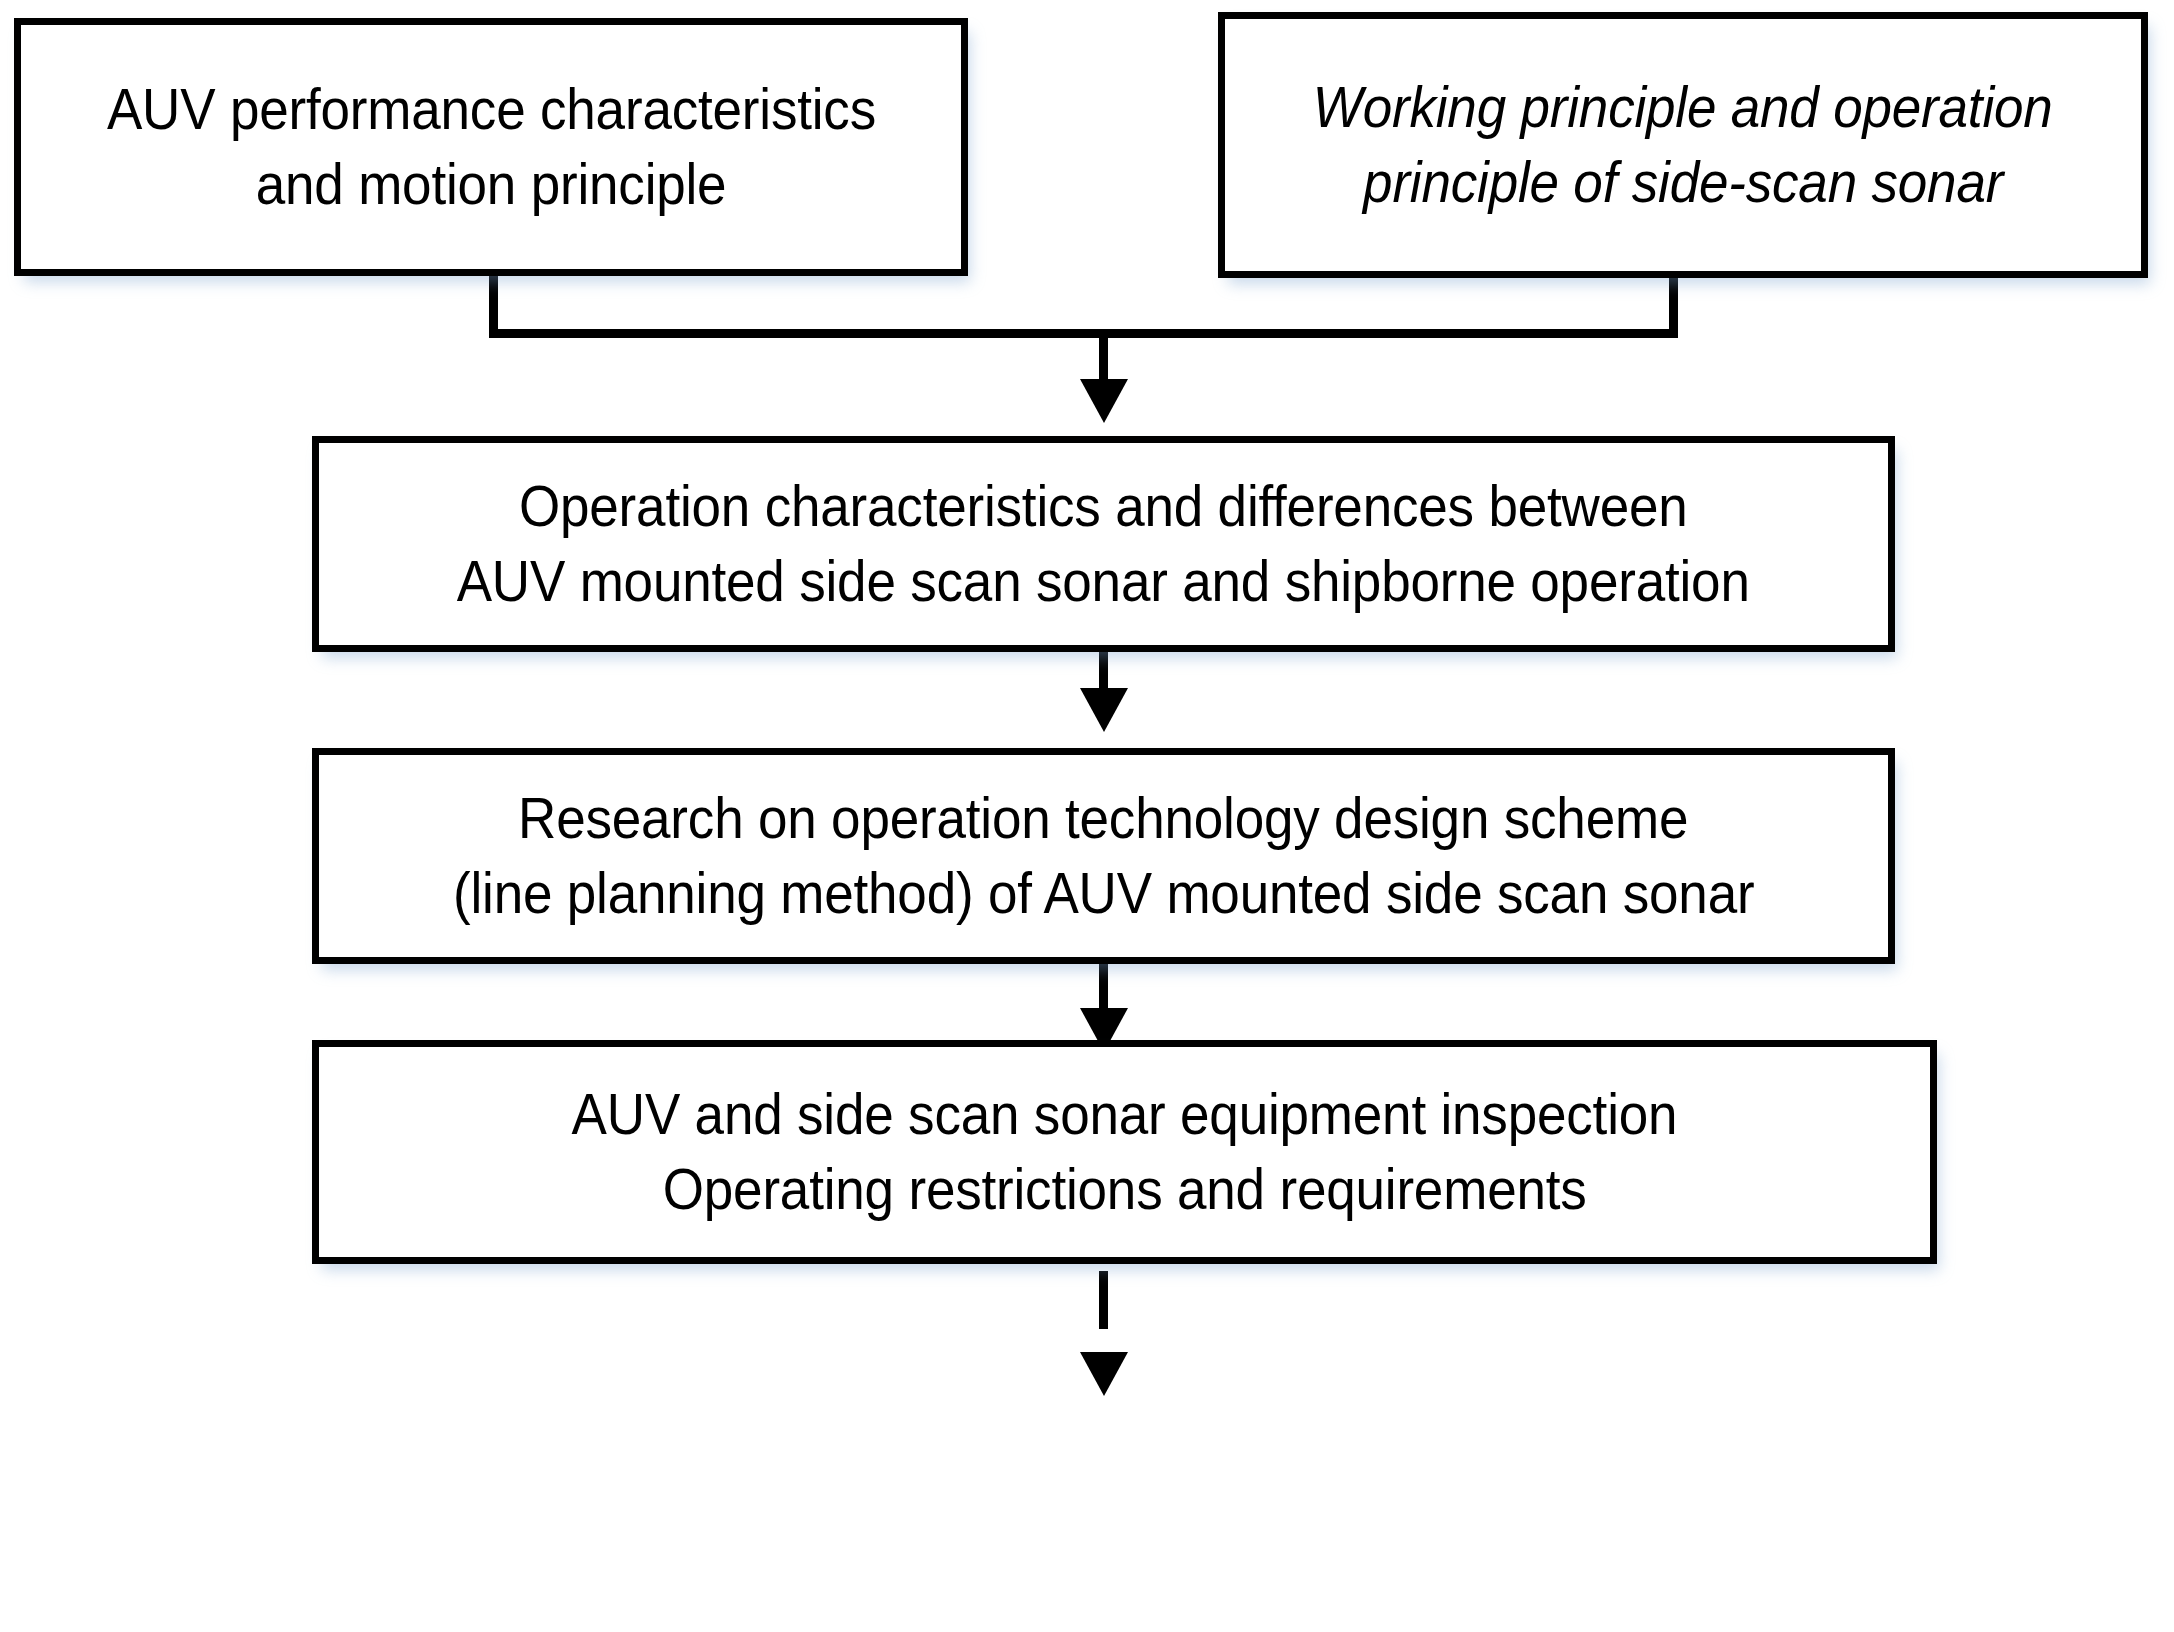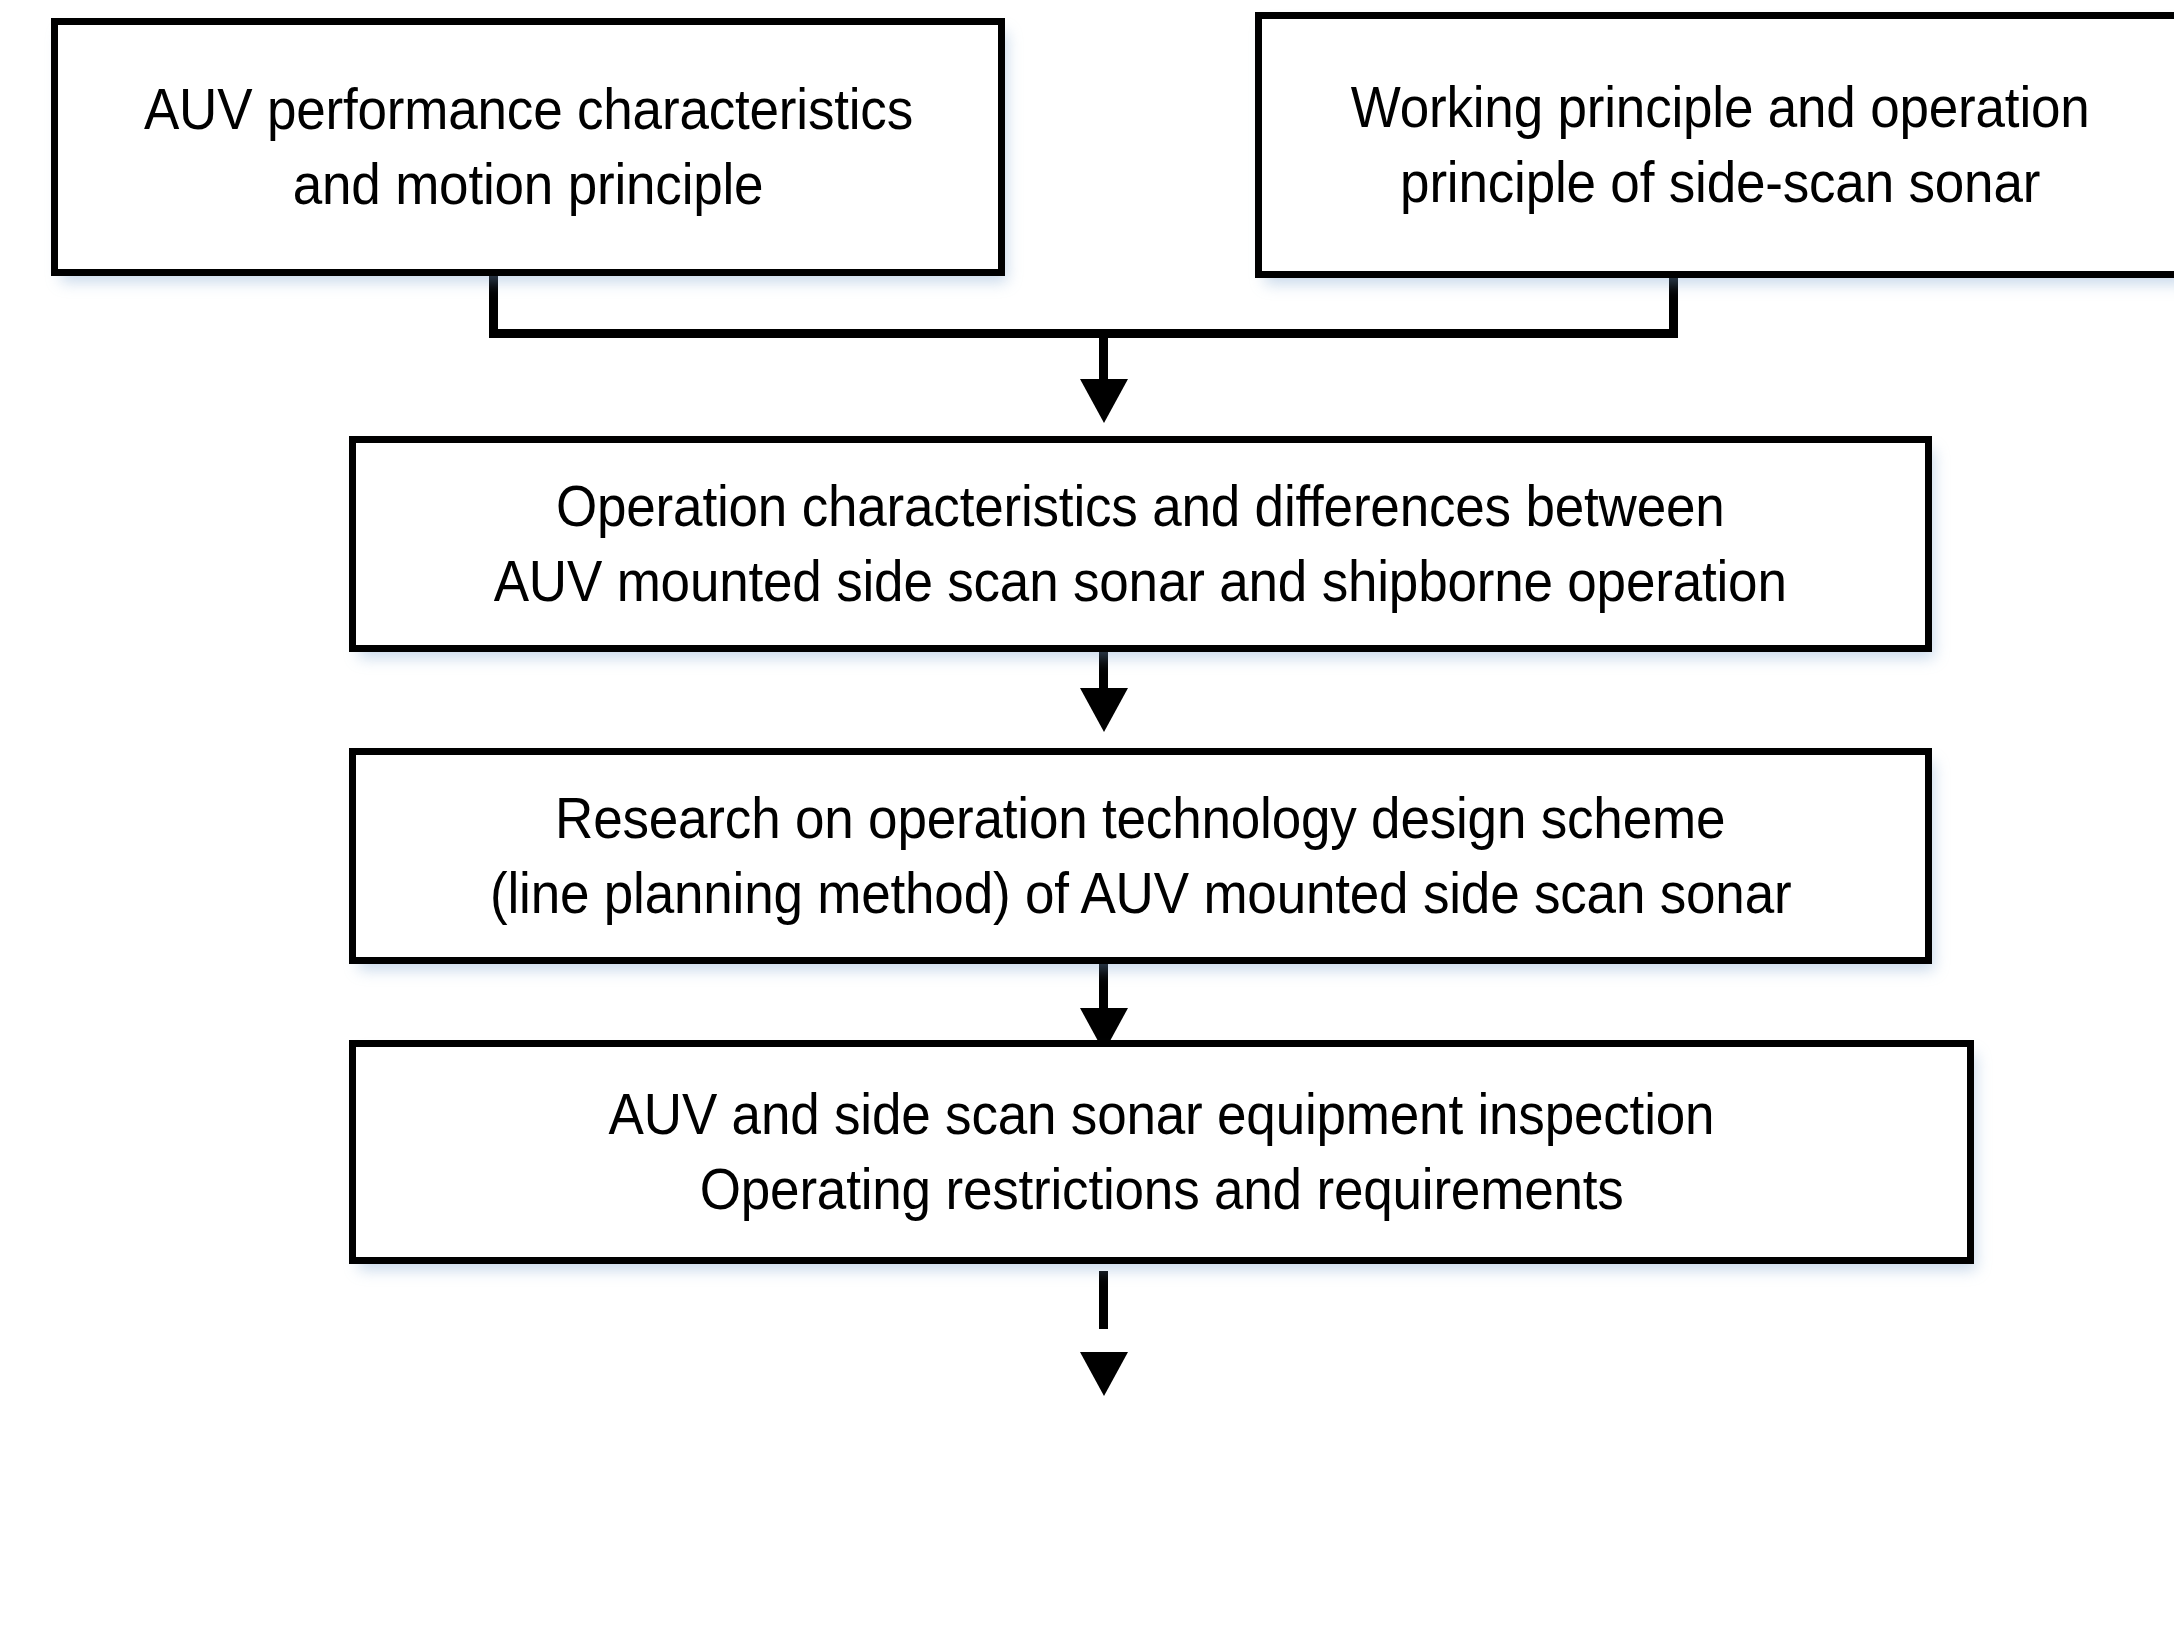--- a/index.html
+++ b/index.html
@@ -30,36 +30,35 @@
     background: #ffffff;
     border: 7px solid #000000;
     display: flex;
     flex-direction: column;
     align-items: center;
     justify-content: center;
     text-align: left;
     
     box-shadow: 6px 10px 14px -4px rgba(120, 160, 205, 0.40);
     z-index: 2;
-    margin-left: 37px;
   }
   .node .line {
     display: block;
     color: #000000;
     font-size: 57px;
     line-height: 1.32;
     letter-spacing: -0.2px;
     white-space: nowrap;
     transform: scaleX(0.93);
     transform-origin: center center;
   }
 
   
   #node-auv-performance   { left: 14px;   top: 18px;   width: 954px;  height: 258px; }
-  #node-sonar-principle   { left: 1218px; top: 12px;   width: 930px;  height: 266px; }
+  #node-sonar-principle   { left: 1218px; top: 12px;   width: 930px;  height: 266px; font-style: italic; }
   #node-operation-diff    { left: 312px;  top: 436px;  width: 1583px; height: 216px; }
   #node-design-scheme     { left: 312px;  top: 748px;  width: 1583px; height: 216px; }
   #node-equipment-check   { left: 312px;  top: 1040px; width: 1625px; height: 224px; }
   #node-sea-trial         { left: 575px;  top: 1400px; width: 1070px; height: 193px; }
 
   
   .conn {
     position: absolute;
     background: #000000;
     z-index: 1;

